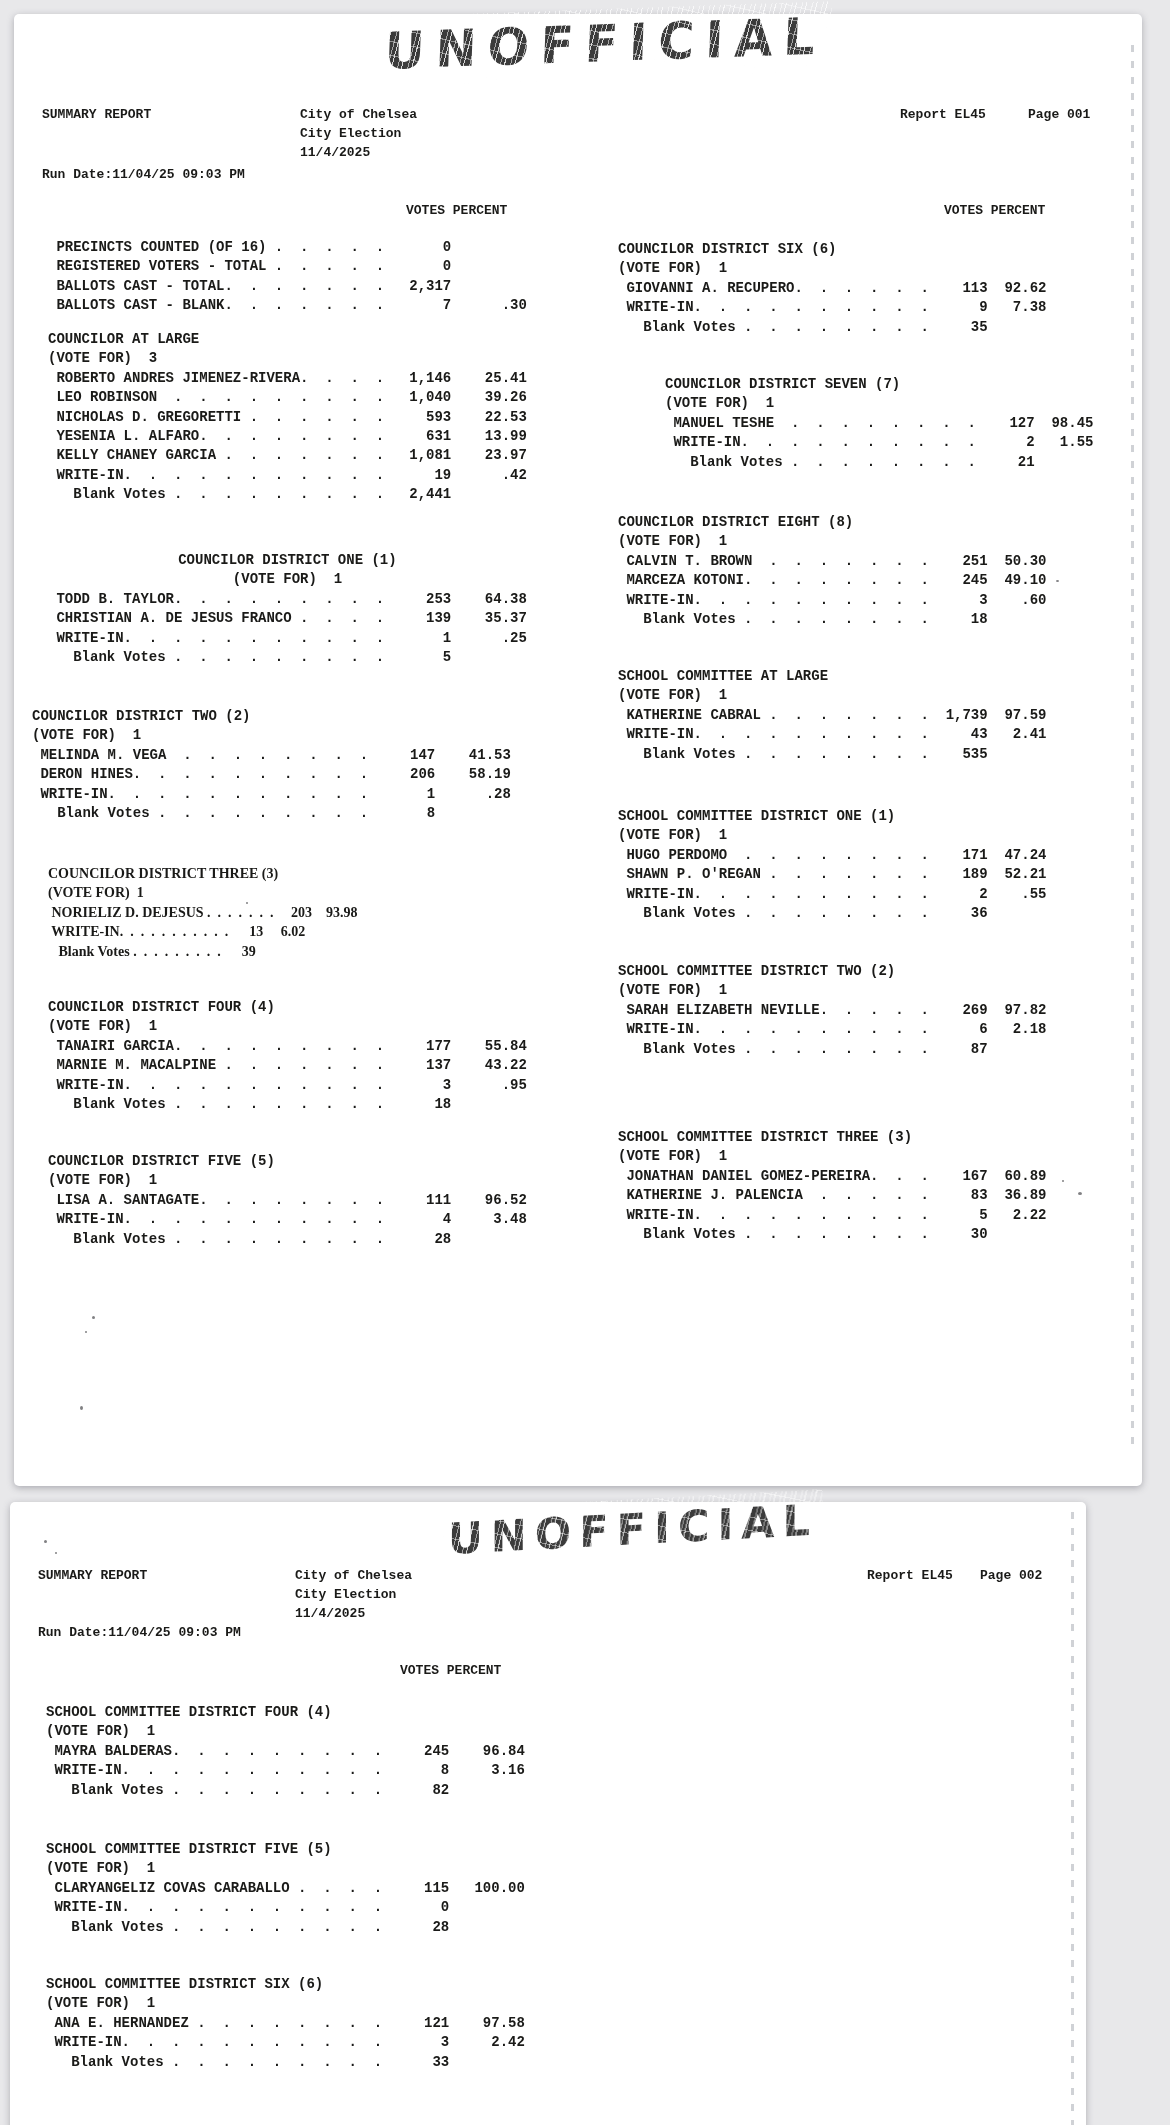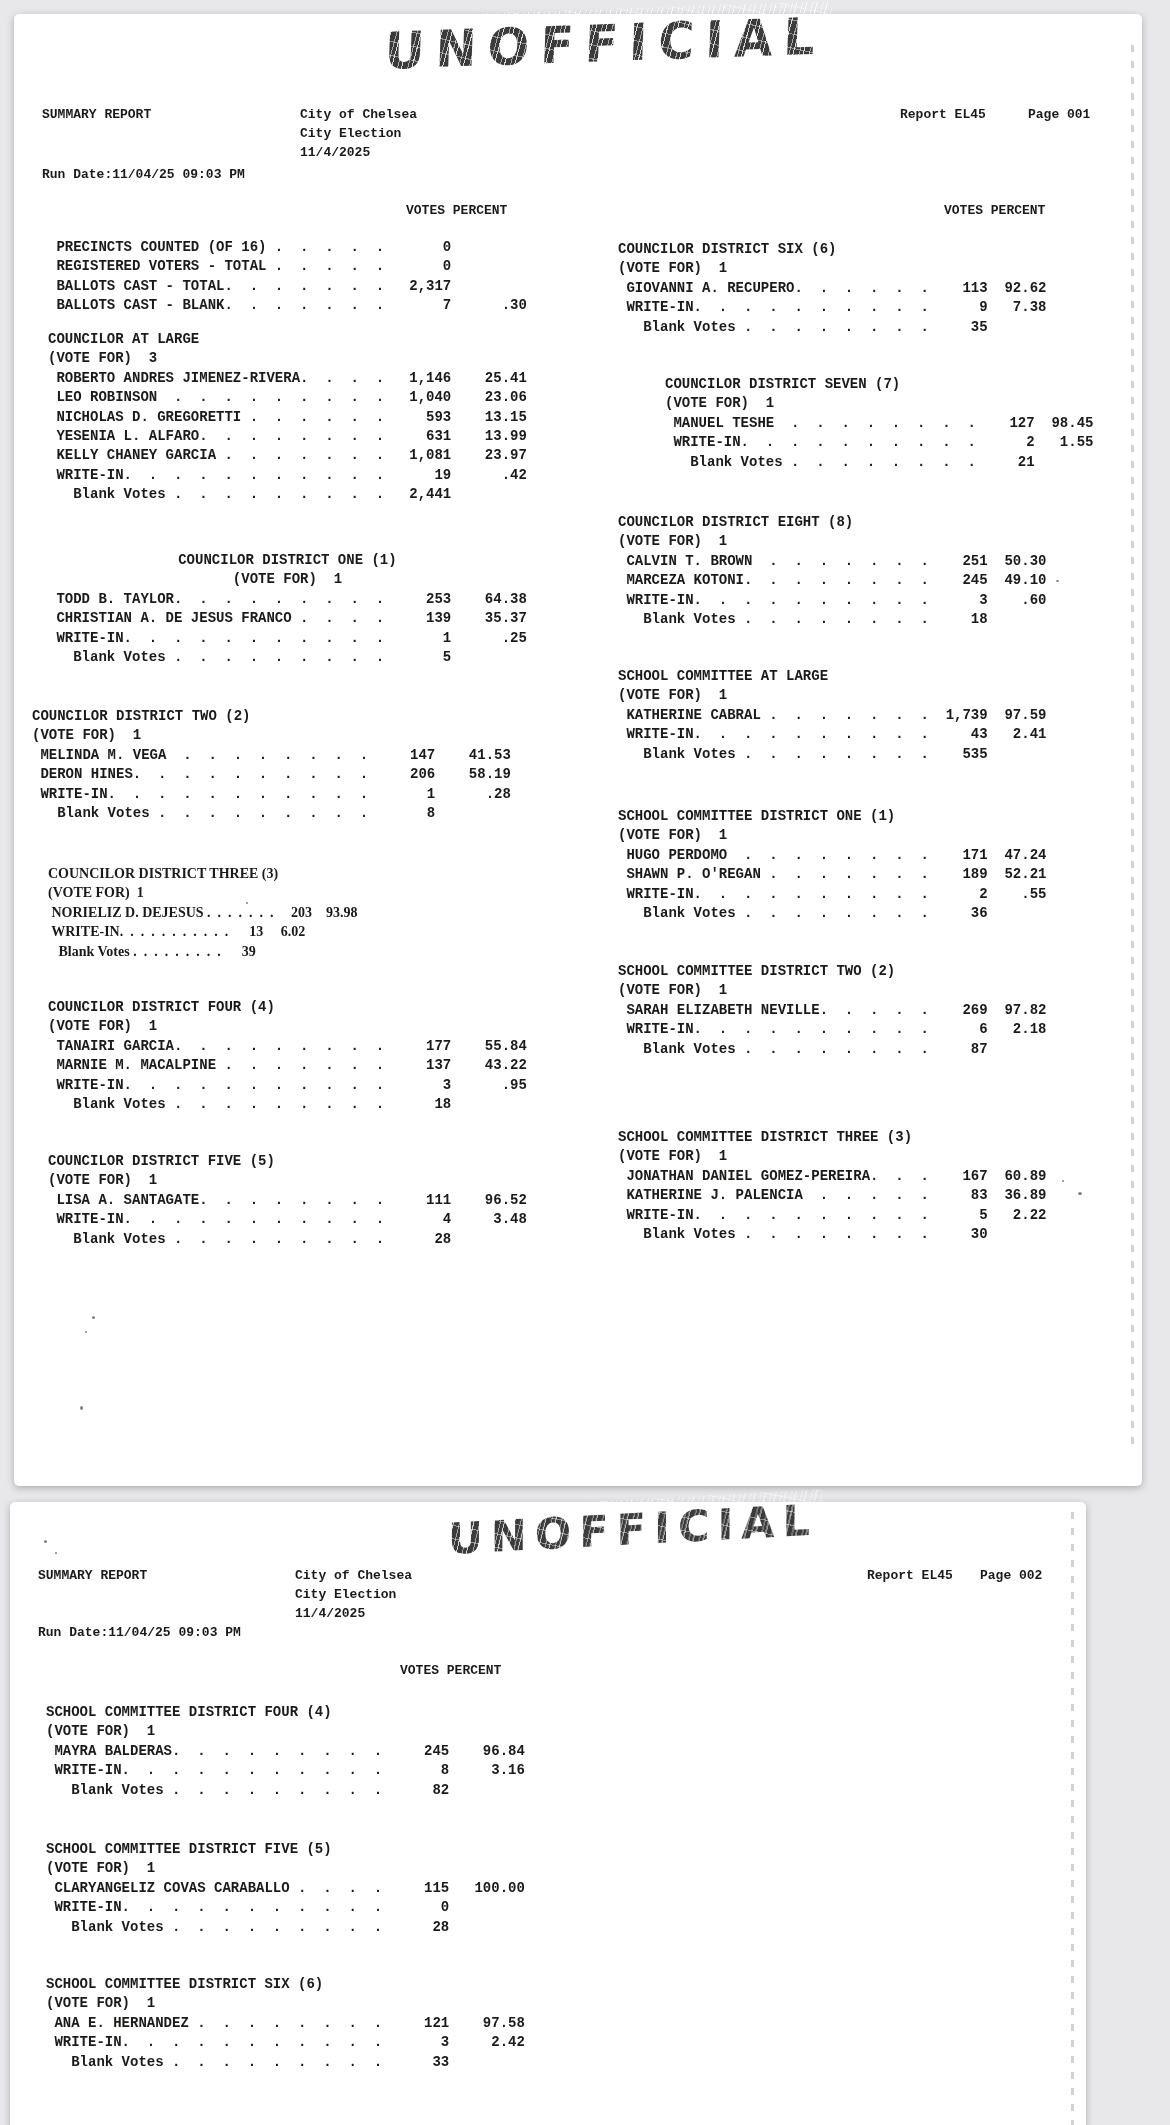--- a/index.html
+++ b/index.html
@@ -88,22 +88,22 @@
 
   <div id="sections-host">
       <pre class="sec" style="left: 48px; top: 238px;"><span class="ln"> PRECINCTS COUNTED (OF 16) .  .  .  .  .       0         
 </span><span class="ln"> REGISTERED VOTERS - TOTAL .  .  .  .  .       0         
 </span><span class="ln"> BALLOTS CAST - TOTAL.  .  .  .  .  .  .   2,317         
 </span><span class="ln"> BALLOTS CAST - BLANK.  .  .  .  .  .  .       7      .30
 </span></pre>
       <pre class="sec" style="left: 48px; top: 330px;"><span class="ln">COUNCILOR AT LARGE
 </span><span class="ln">(VOTE FOR)  3
 </span><span class="ln"> ROBERTO ANDRES JIMENEZ-RIVERA.  .  .  .   1,146    25.41
-</span><span class="ln"> LEO ROBINSON  .  .  .  .  .  .  .  .  .   1,040    23.06
-</span><span class="ln"> NICHOLAS D. GREGORETTI .  .  .  .  .  .     593    13.15
+</span><span class="ln"> LEO ROBINSON  .  .  .  .  .  .  .  .  .   1,040    39.26
+</span><span class="ln"> NICHOLAS D. GREGORETTI .  .  .  .  .  .     593    22.53
 </span><span class="ln"> YESENIA L. ALFARO.  .  .  .  .  .  .  .     631    13.99
 </span><span class="ln"> KELLY CHANEY GARCIA .  .  .  .  .  .  .   1,081    23.97
 </span><span class="ln"> WRITE-IN.  .  .  .  .  .  .  .  .  .  .      19      .42
 </span><span class="ln">   Blank Votes .  .  .  .  .  .  .  .  .   2,441         
 </span></pre>
       <pre class="sec" style="left: 48px; top: 551px; text-align: center;"><span class="ln">COUNCILOR DISTRICT ONE (1)
 </span><span class="ln">(VOTE FOR)  1
 </span><span class="ln"> TODD B. TAYLOR.  .  .  .  .  .  .  .  .     253    64.38
 </span><span class="ln"> CHRISTIAN A. DE JESUS FRANCO .  .  .  .     139    35.37
 </span><span class="ln"> WRITE-IN.  .  .  .  .  .  .  .  .  .  .       1      .25

